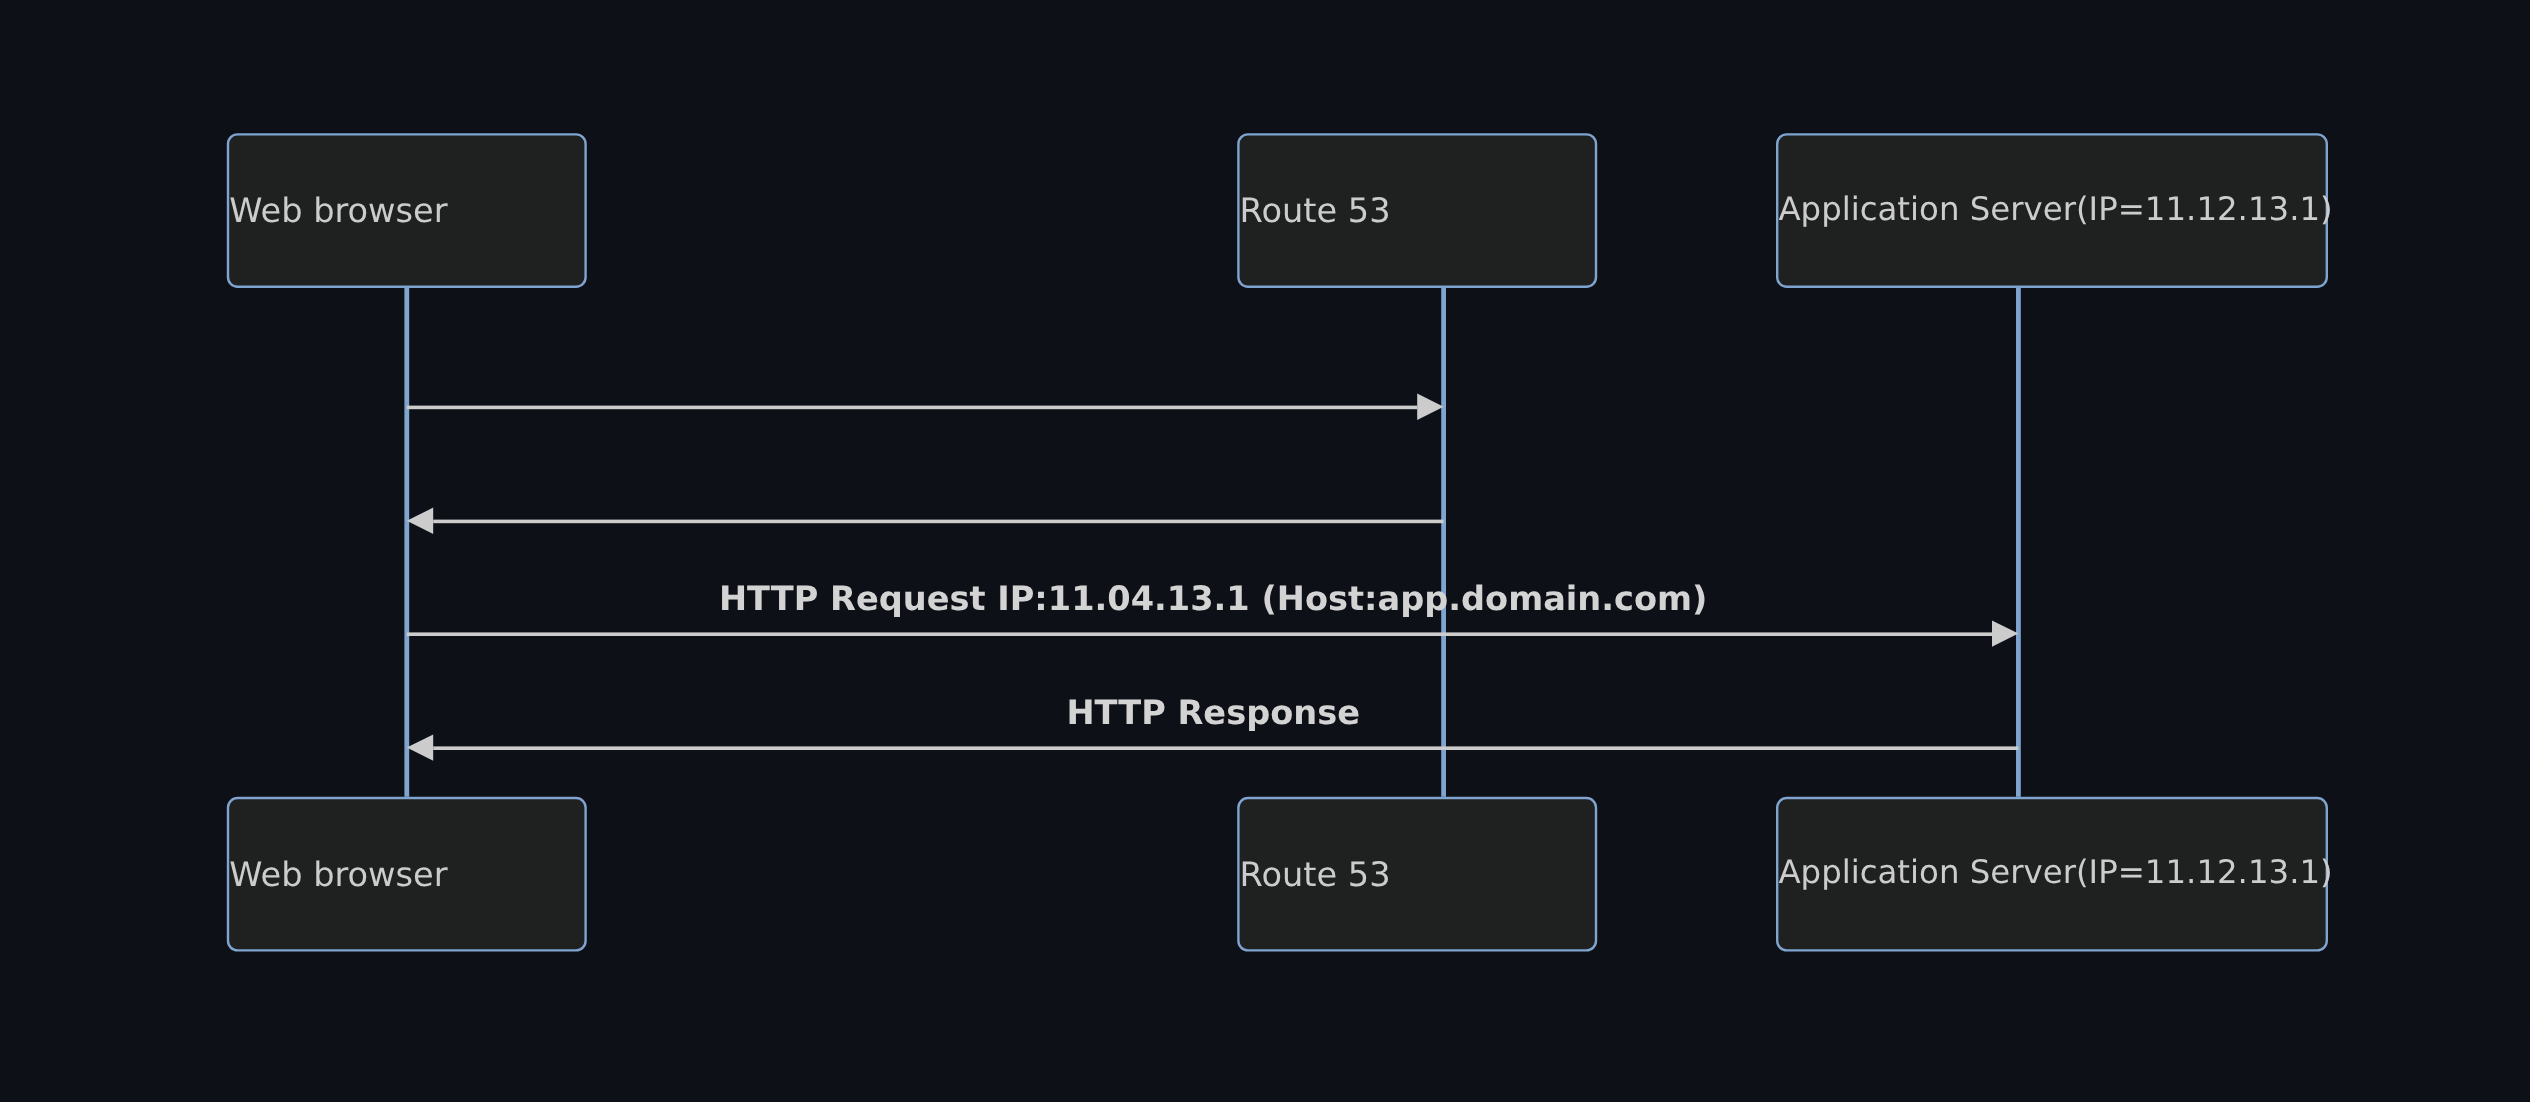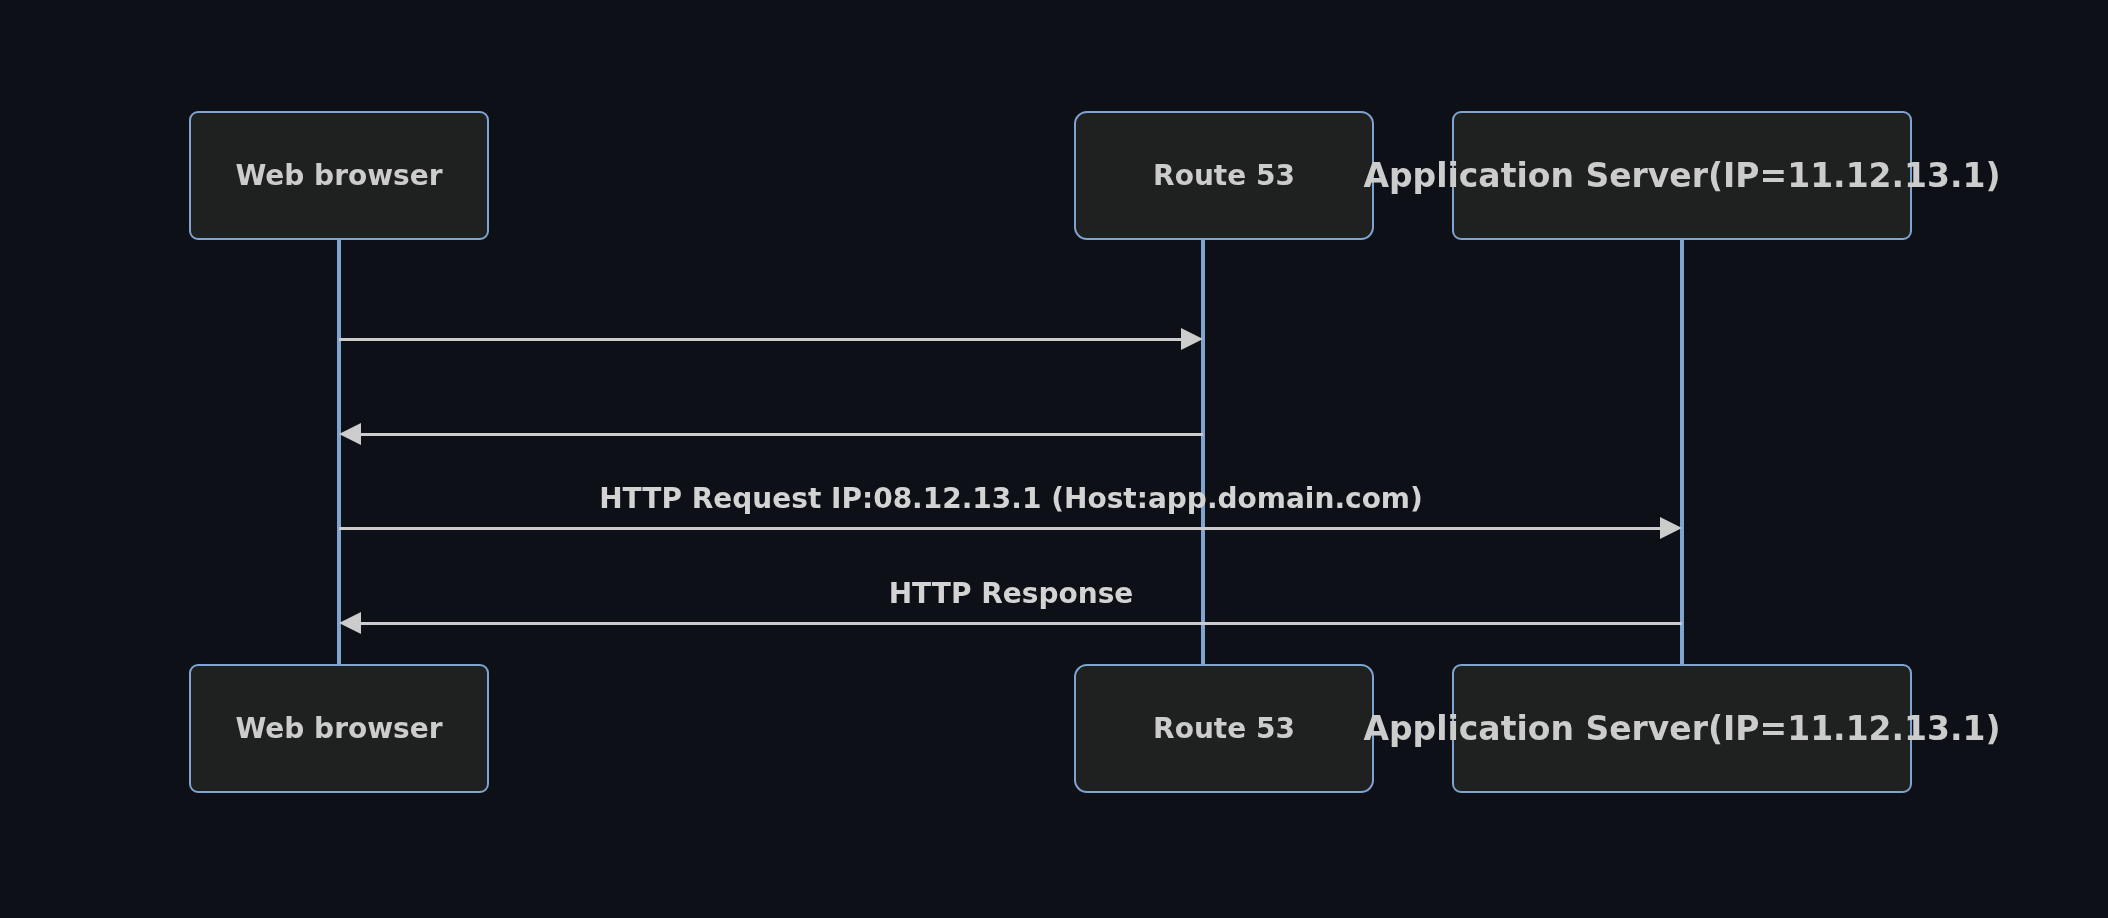--- a/index.html
+++ b/index.html
@@ -17,31 +17,29 @@
   }
   .actor-box {
     position: absolute;
     height: 125px;
     background: var(--actor-fill, #1f2020);
     border: 2px solid var(--actor-border, #7ea4cf);
     border-radius: 9px;
     color: var(--actor-text, #cccccc);
     display: flex;
     align-items: center;
-    justify-content: center;
     font-size: 28px;
     line-height: 1.2;
     white-space: nowrap;
-    font-weight: bold;
   }
-  .actor-box.small-label { font-size: 33px; }
+  .actor-box.small-label { font-size: 27px; margin-left: 28px; }
   .actor-top    { top: 111px; }
   .actor-bottom { top: 664px; }
   .actor-web   { left: 189px;  width: 296px; }
-  .actor-route { left: 1074px; width: 296px; border-radius: 13px; }
+  .actor-route { left: 1031px; width: 296px; }
   .actor-app   { left: 1452px; width: 456px; }
 
   .lifeline {
     position: absolute;
     top: 240px;
     height: 424px;
     width: 4px;
     background: var(--lifeline, #7ea4cf);
   }
   .lifeline-web   { left: 337px; }
@@ -91,21 +89,21 @@
   <div class="actor-box actor-top actor-app small-label">
     <span>Application Server(IP=11.12.13.1)</span>
   </div>
 
   <div class="signal-line" style="left:339px; top:338px; width:842px;"></div>
   <div class="arrowhead to-right" style="left:1181px; top:328px;"></div>
 
   <div class="signal-line" style="left:361px; top:433px; width:842px;"></div>
   <div class="arrowhead to-left" style="left:339px; top:423px;"></div>
 
-  <div class="signal-label" style="left:1011px; top:482px;">HTTP Request IP:08.12.13.1 (Host:app.domain.com)</div>
+  <div class="signal-label" style="left:1011px; top:482px;">HTTP Request IP:11.04.13.1 (Host:app.domain.com)</div>
   <div class="signal-line" style="left:339px; top:527px; width:1321px;"></div>
   <div class="arrowhead to-right" style="left:1660px; top:517px;"></div>
 
   <div class="signal-label" style="left:1011px; top:577px;">HTTP Response</div>
   <div class="signal-line" style="left:361px; top:622px; width:1321px;"></div>
   <div class="arrowhead to-left" style="left:339px; top:612px;"></div>
 
   <div class="actor-box actor-bottom actor-web">
     <span>Web browser</span>
   </div>

